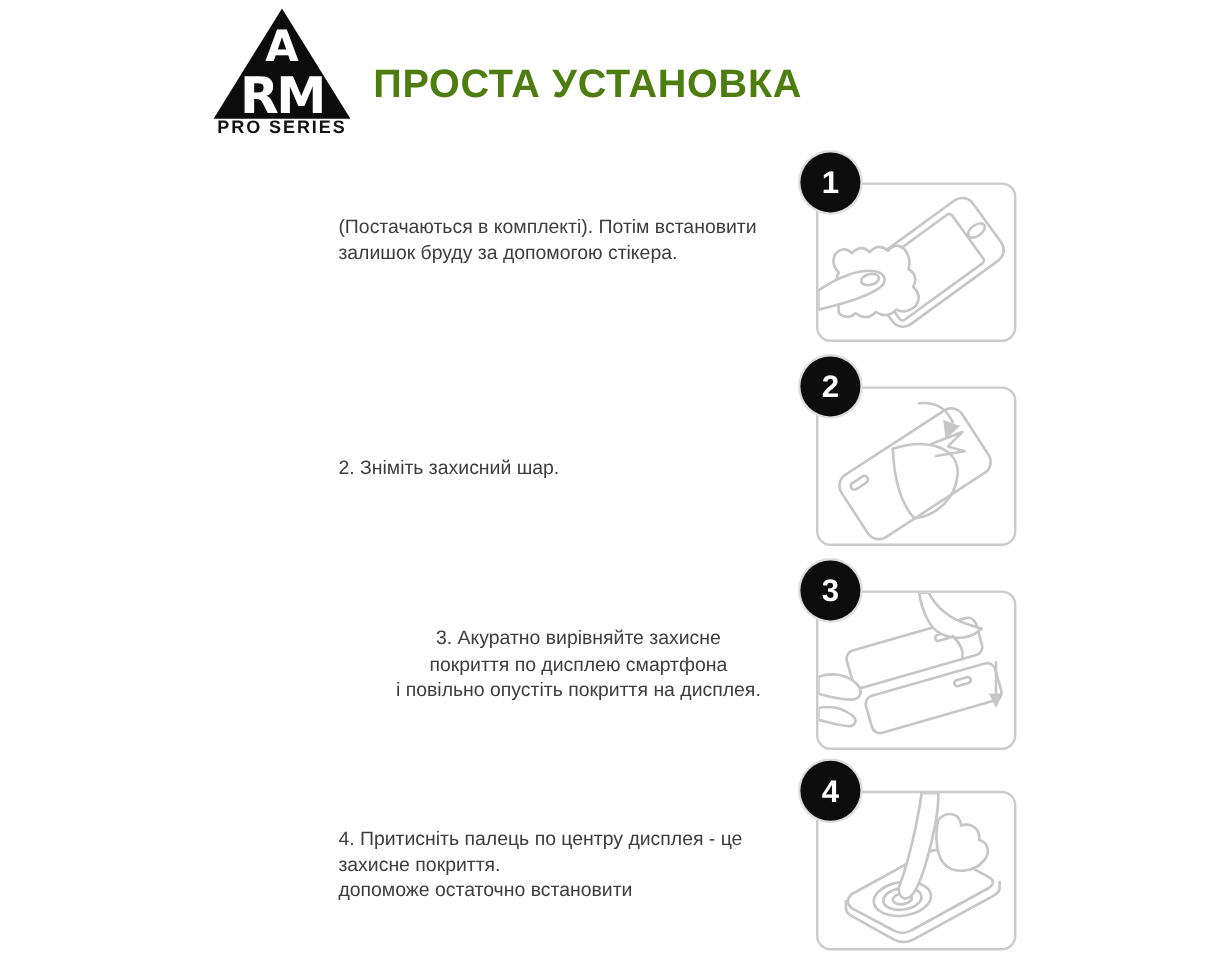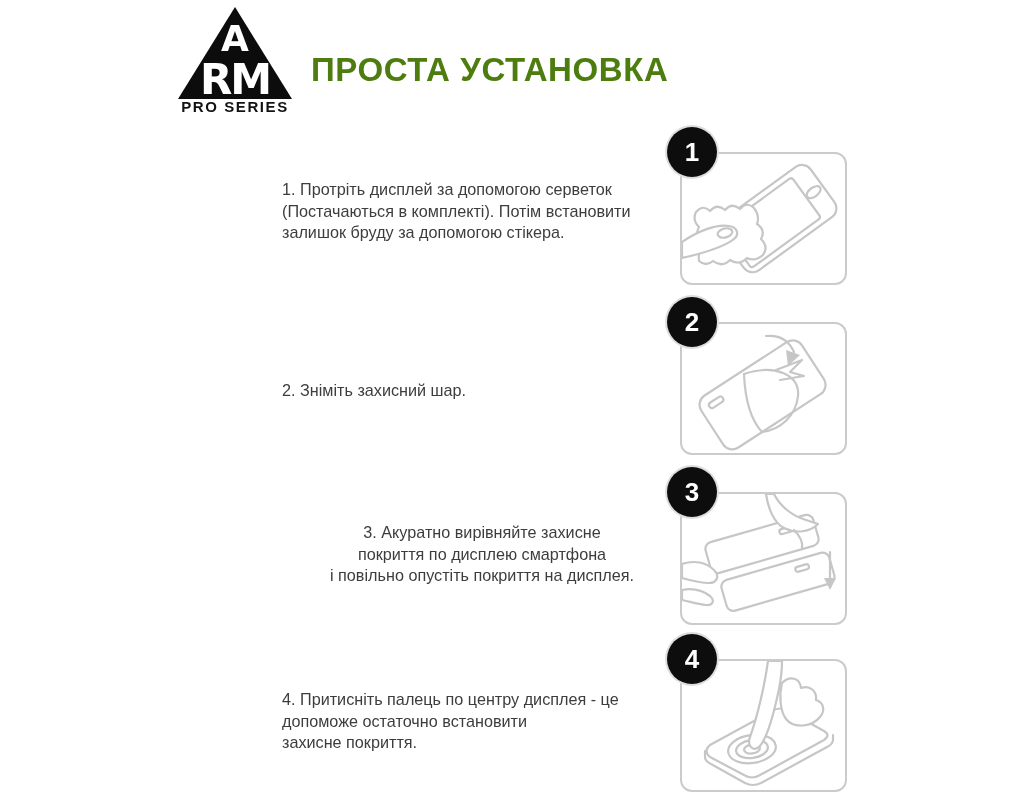--- a/index.html
+++ b/index.html
@@ -73,21 +73,20 @@
   <svg class="logo" width="118" height="96" viewBox="0 0 118 96">
     <polygon points="59,2 2,94 116,94" fill="#0c0c0c"></polygon>
     <text x="59" y="46" text-anchor="middle" fill="#ffffff" font-family="DejaVu Sans, sans-serif" font-size="36" font-weight="bold">A</text>
     <text x="59" y="89" text-anchor="middle" fill="#ffffff" font-family="DejaVu Sans, sans-serif" font-size="42" font-weight="bold" letter-spacing="-2">RM</text>
   </svg>
   <div class="logo-sub">PRO SERIES</div>
 
   <div class="page-title">ПРОСТА УСТАНОВКА</div>
 
   <div class="step-text step-text-1">
-    <div>1. Протріть дисплей за допомогою серветок</div>
     <div>(Постачаються в комплекті). Потім встановити</div>
     <div>залишок бруду за допомогою стікера.</div>
   </div>
   <div class="badge badge-1">
     <span>1</span>
   </div>
   <div class="ill-box ill-box-1">
     <svg width="163" height="129" viewBox="0 0 163 129">
       <g transform="rotate(-36 95 66)">
         <rect class="art" x="40" y="34" width="112" height="62" rx="11"></rect>
@@ -146,22 +145,22 @@
       <path class="art-fill" d="M0 96 C10 94 20 96 28 102 C33 106 31 112 24 111 C15 110 6 107 0 106 Z"></path>
       <path class="art-fill" d="M92 0 C98 12 110 22 124 26 L136 30 C128 38 114 40 102 34 C92 29 86 14 84 0 Z"></path>
       <path class="art" d="M112 36 C118 42 121 48 120 54"></path>
       <path class="art" d="M148 58 L148 86"></path>
       <polygon class="art-solid" points="142,84 148,96 154,84"></polygon>
     </svg>
   </div>
 
   <div class="step-text step-text-4">
     <div>4. Притисніть палець по центру дисплея - це</div>
+    <div>захисне покриття.</div>
     <div>допоможе остаточно встановити</div>
-    <div>захисне покриття.</div>
   </div>
   <div class="badge badge-4">
     <span>4</span>
   </div>
   <div class="ill-box ill-box-4">
     <svg width="163" height="129" viewBox="0 0 163 129">
       <path class="art" d="M23 90 L23 96 Q23 100 29 103 L63 122 Q71 126 79 122 L145 86 Q151 83 151 79 L151 74"></path>
       <path class="art" d="M28 84 L90 50 Q98 45 106 50 L142 70 Q149 74 142 79 L78 114 Q70 119 62 114 L28 96 Q21 90 28 84 Z"></path>
       <path class="art" d="M108 54 L118 59"></path>
       <ellipse class="art" cx="70" cy="88" rx="24" ry="14" transform="rotate(-8 70 88)"></ellipse>

